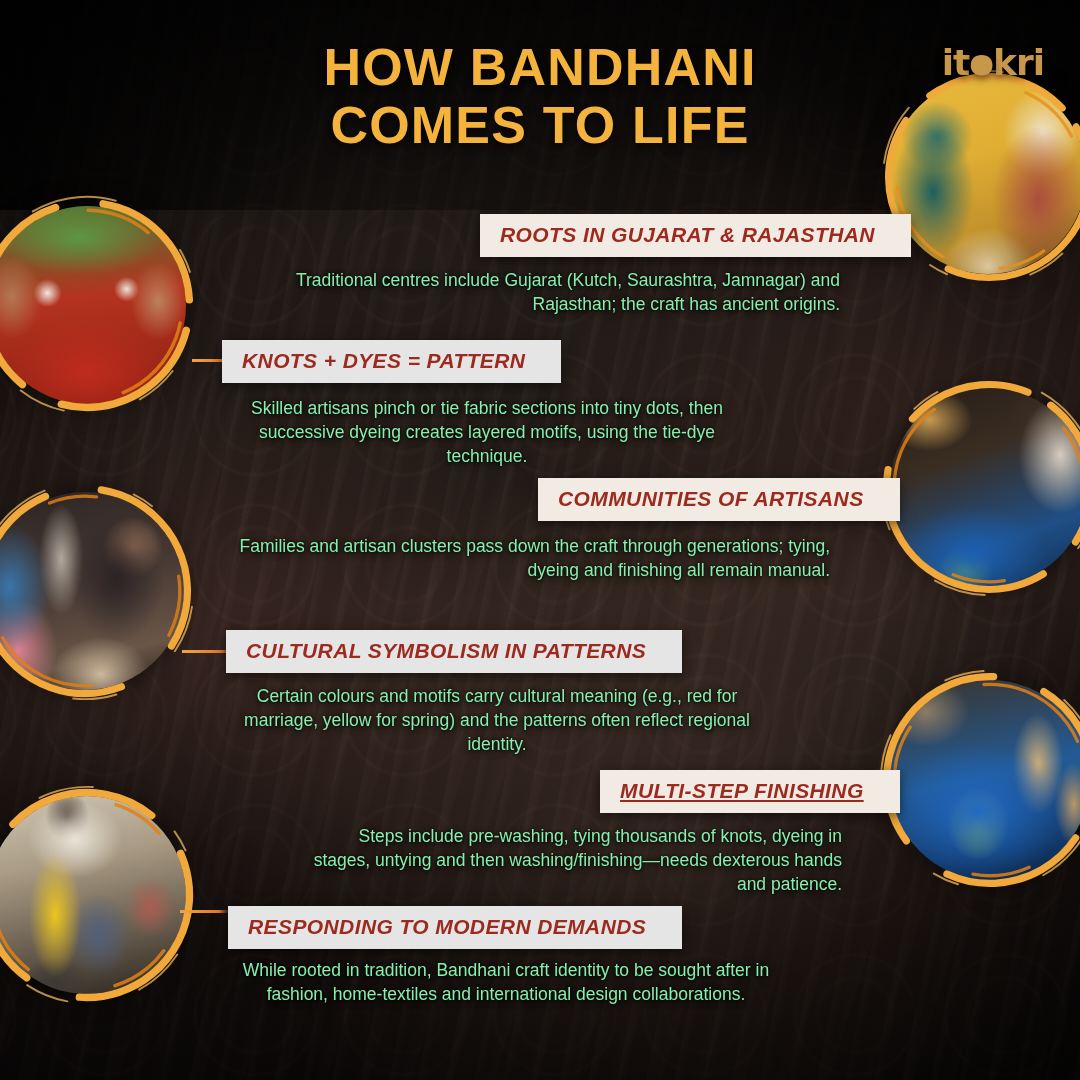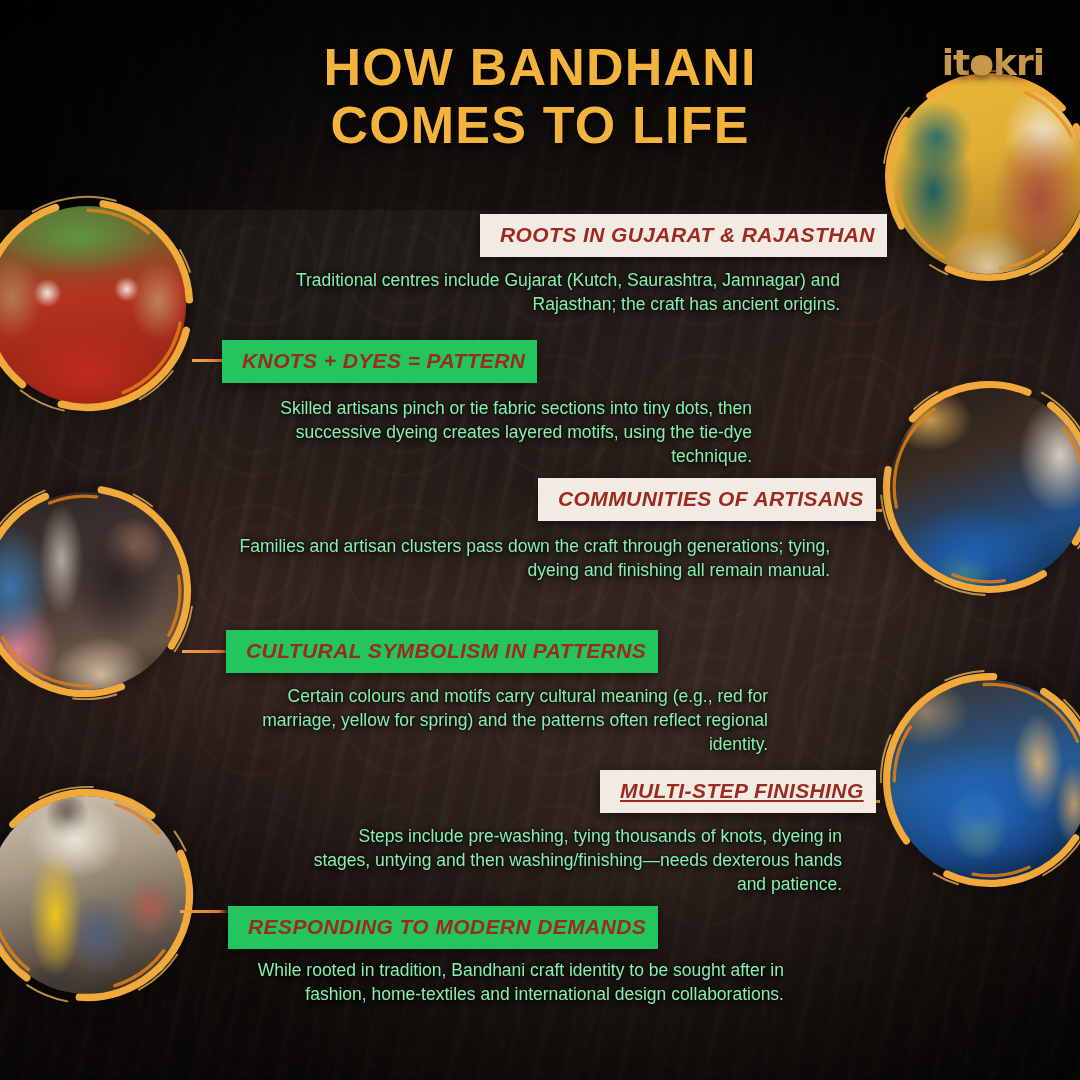--- a/index.html
+++ b/index.html
@@ -119,43 +119,43 @@
     z-index: 17;
   }
   .connector.rev {
     background: linear-gradient(to left, rgba(226,120,45,0.0), #E2782D 22%, #F0A542 100%);
   }
 
   
   .label {
     position: absolute;
     z-index: 22;
-    padding: 9px 12px 10px 20px;
+    padding: 9px 36px 10px 20px;
     font-size: 21px;
     font-weight: 800;
     font-style: italic;
     letter-spacing: 0.4px;
     white-space: nowrap;
     color: #9C2A1E;
     box-shadow: 0 3px 12px rgba(0,0,0,0.55);
   }
   .label.cream { background: #F2EBE4; color: #9C2A1E; }
-  .label.amber { background: #22c55e; color: #9C2A1E; }
+  .label.amber { background: #e5e5e5; color: #9C2A1E; }
 
   .body {
     position: absolute;
     z-index: 22;
     color: #86efac;
     font-size: 17.5px;
     font-weight: 400;
     line-height: 1.38;
     text-shadow: 0 2px 7px rgba(0,0,0,0.9), 0 0 3px rgba(0,0,0,0.85);
   }
   .body.right { text-align: right; }
-  .body.left  { text-align: right; }
+  .body.left  { text-align: center; }
 </style>
 </head>
 <body>
 
 <div id="poster">
 
   <div class="bg-layer bg-base"></div>
   <div class="bg-layer bg-folds"></div>
   <div class="bg-layer bg-motifs"></div>
   <div class="bg-layer bg-vignette"></div>

